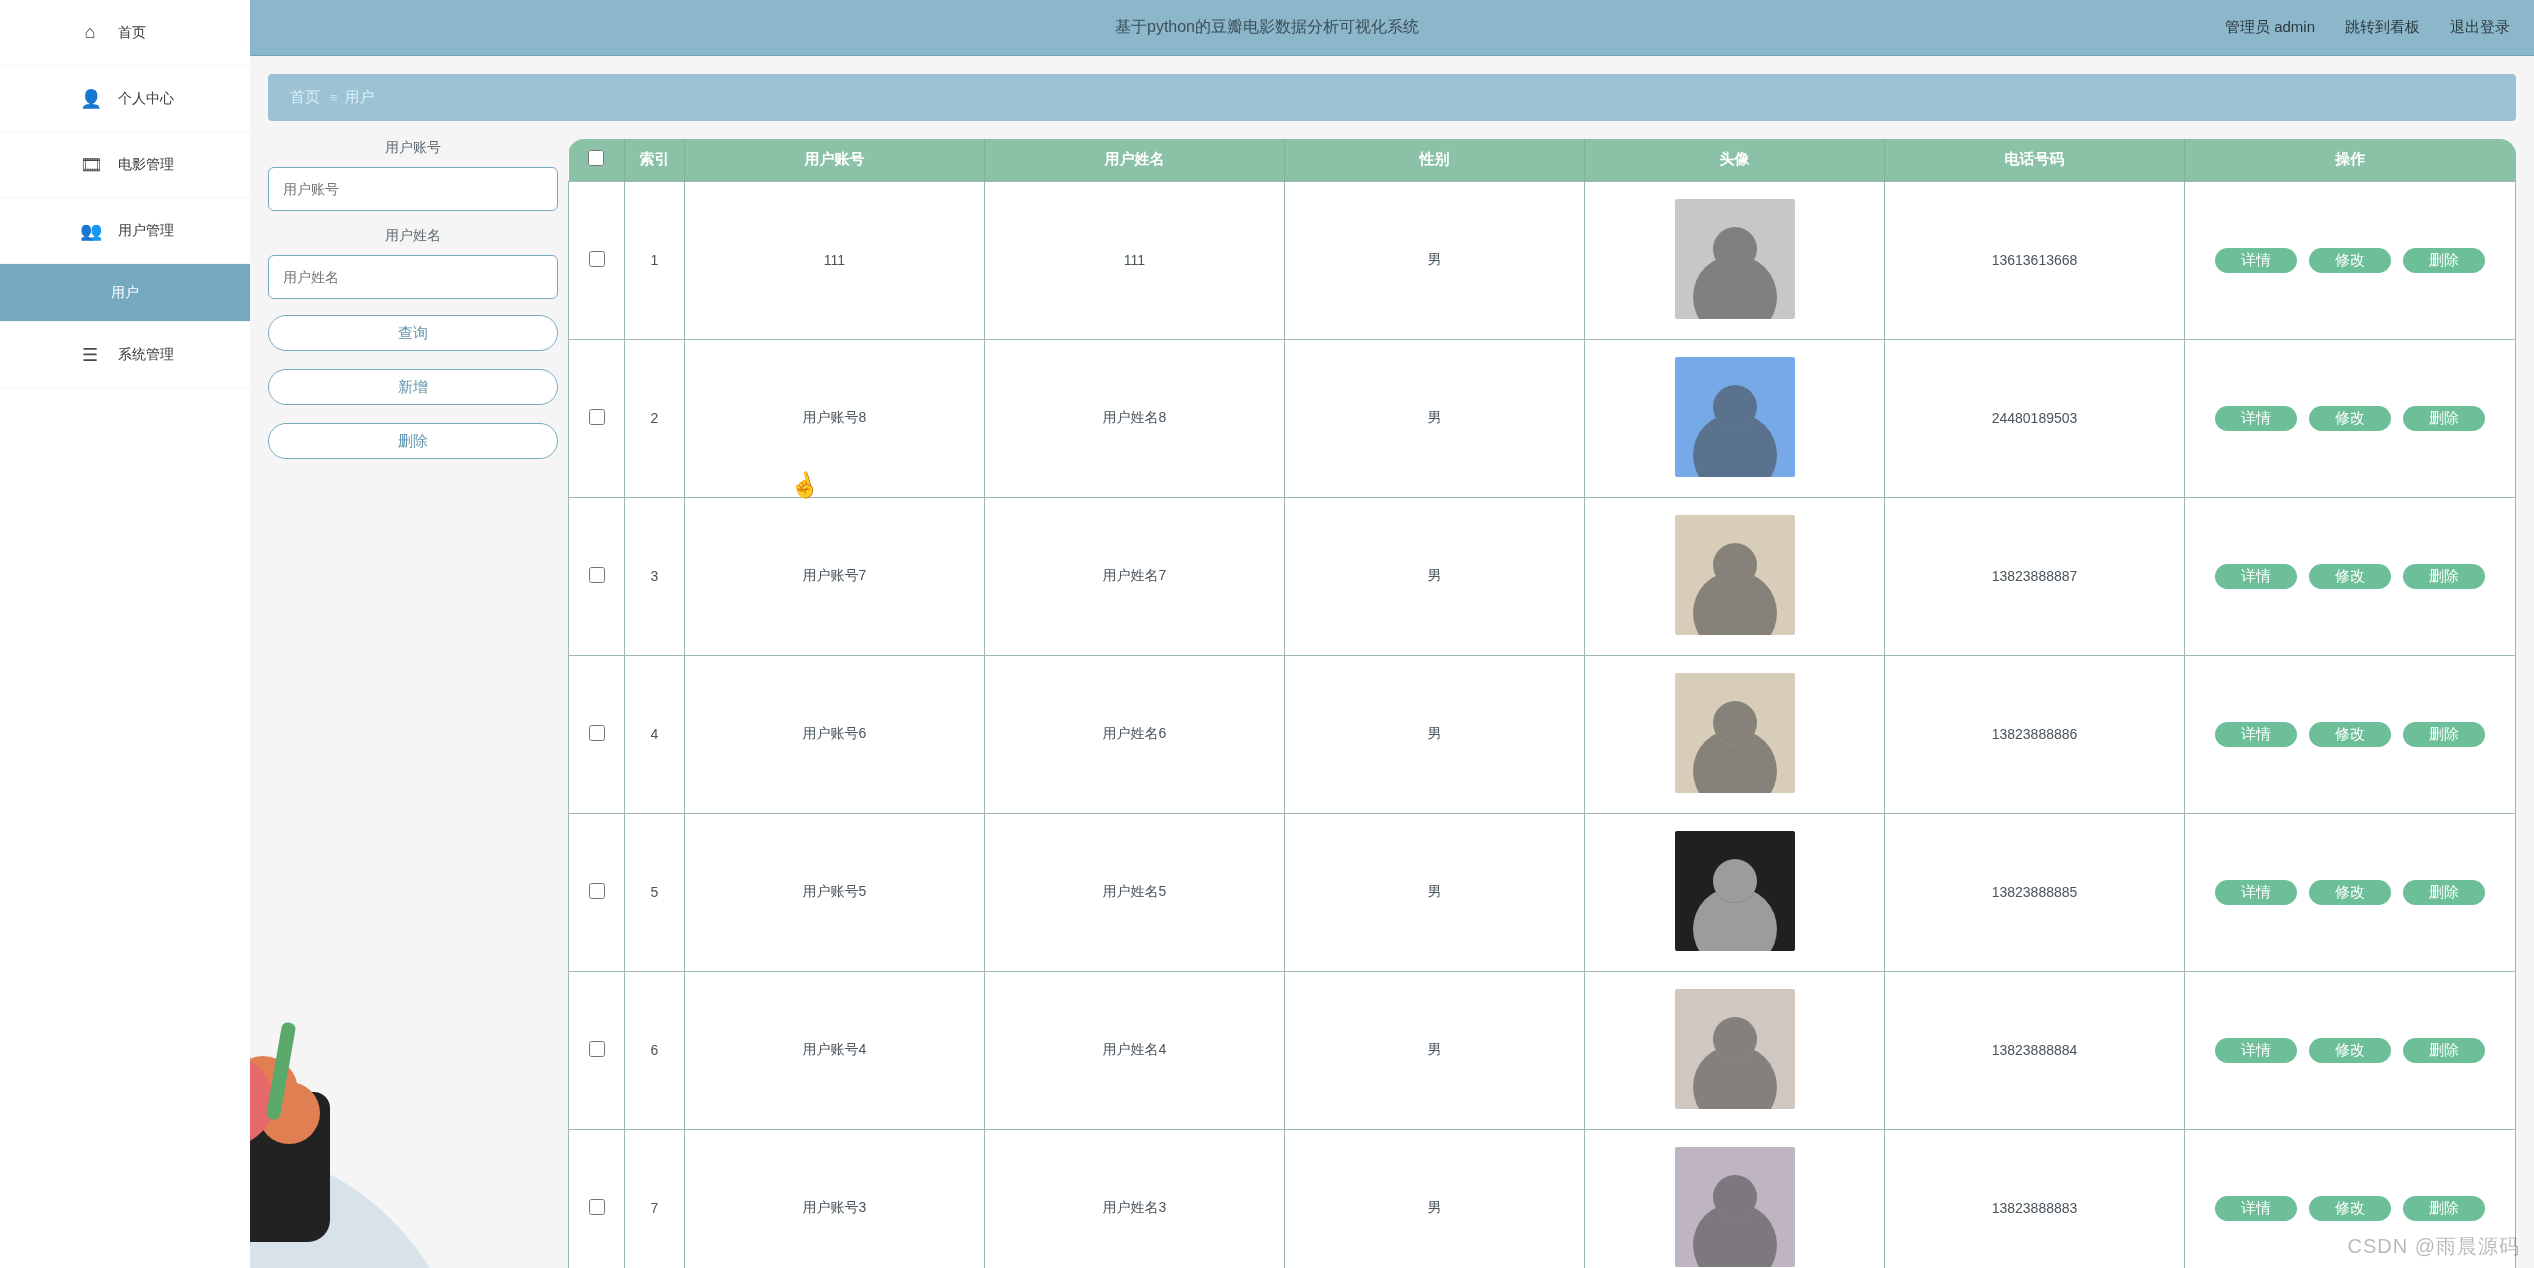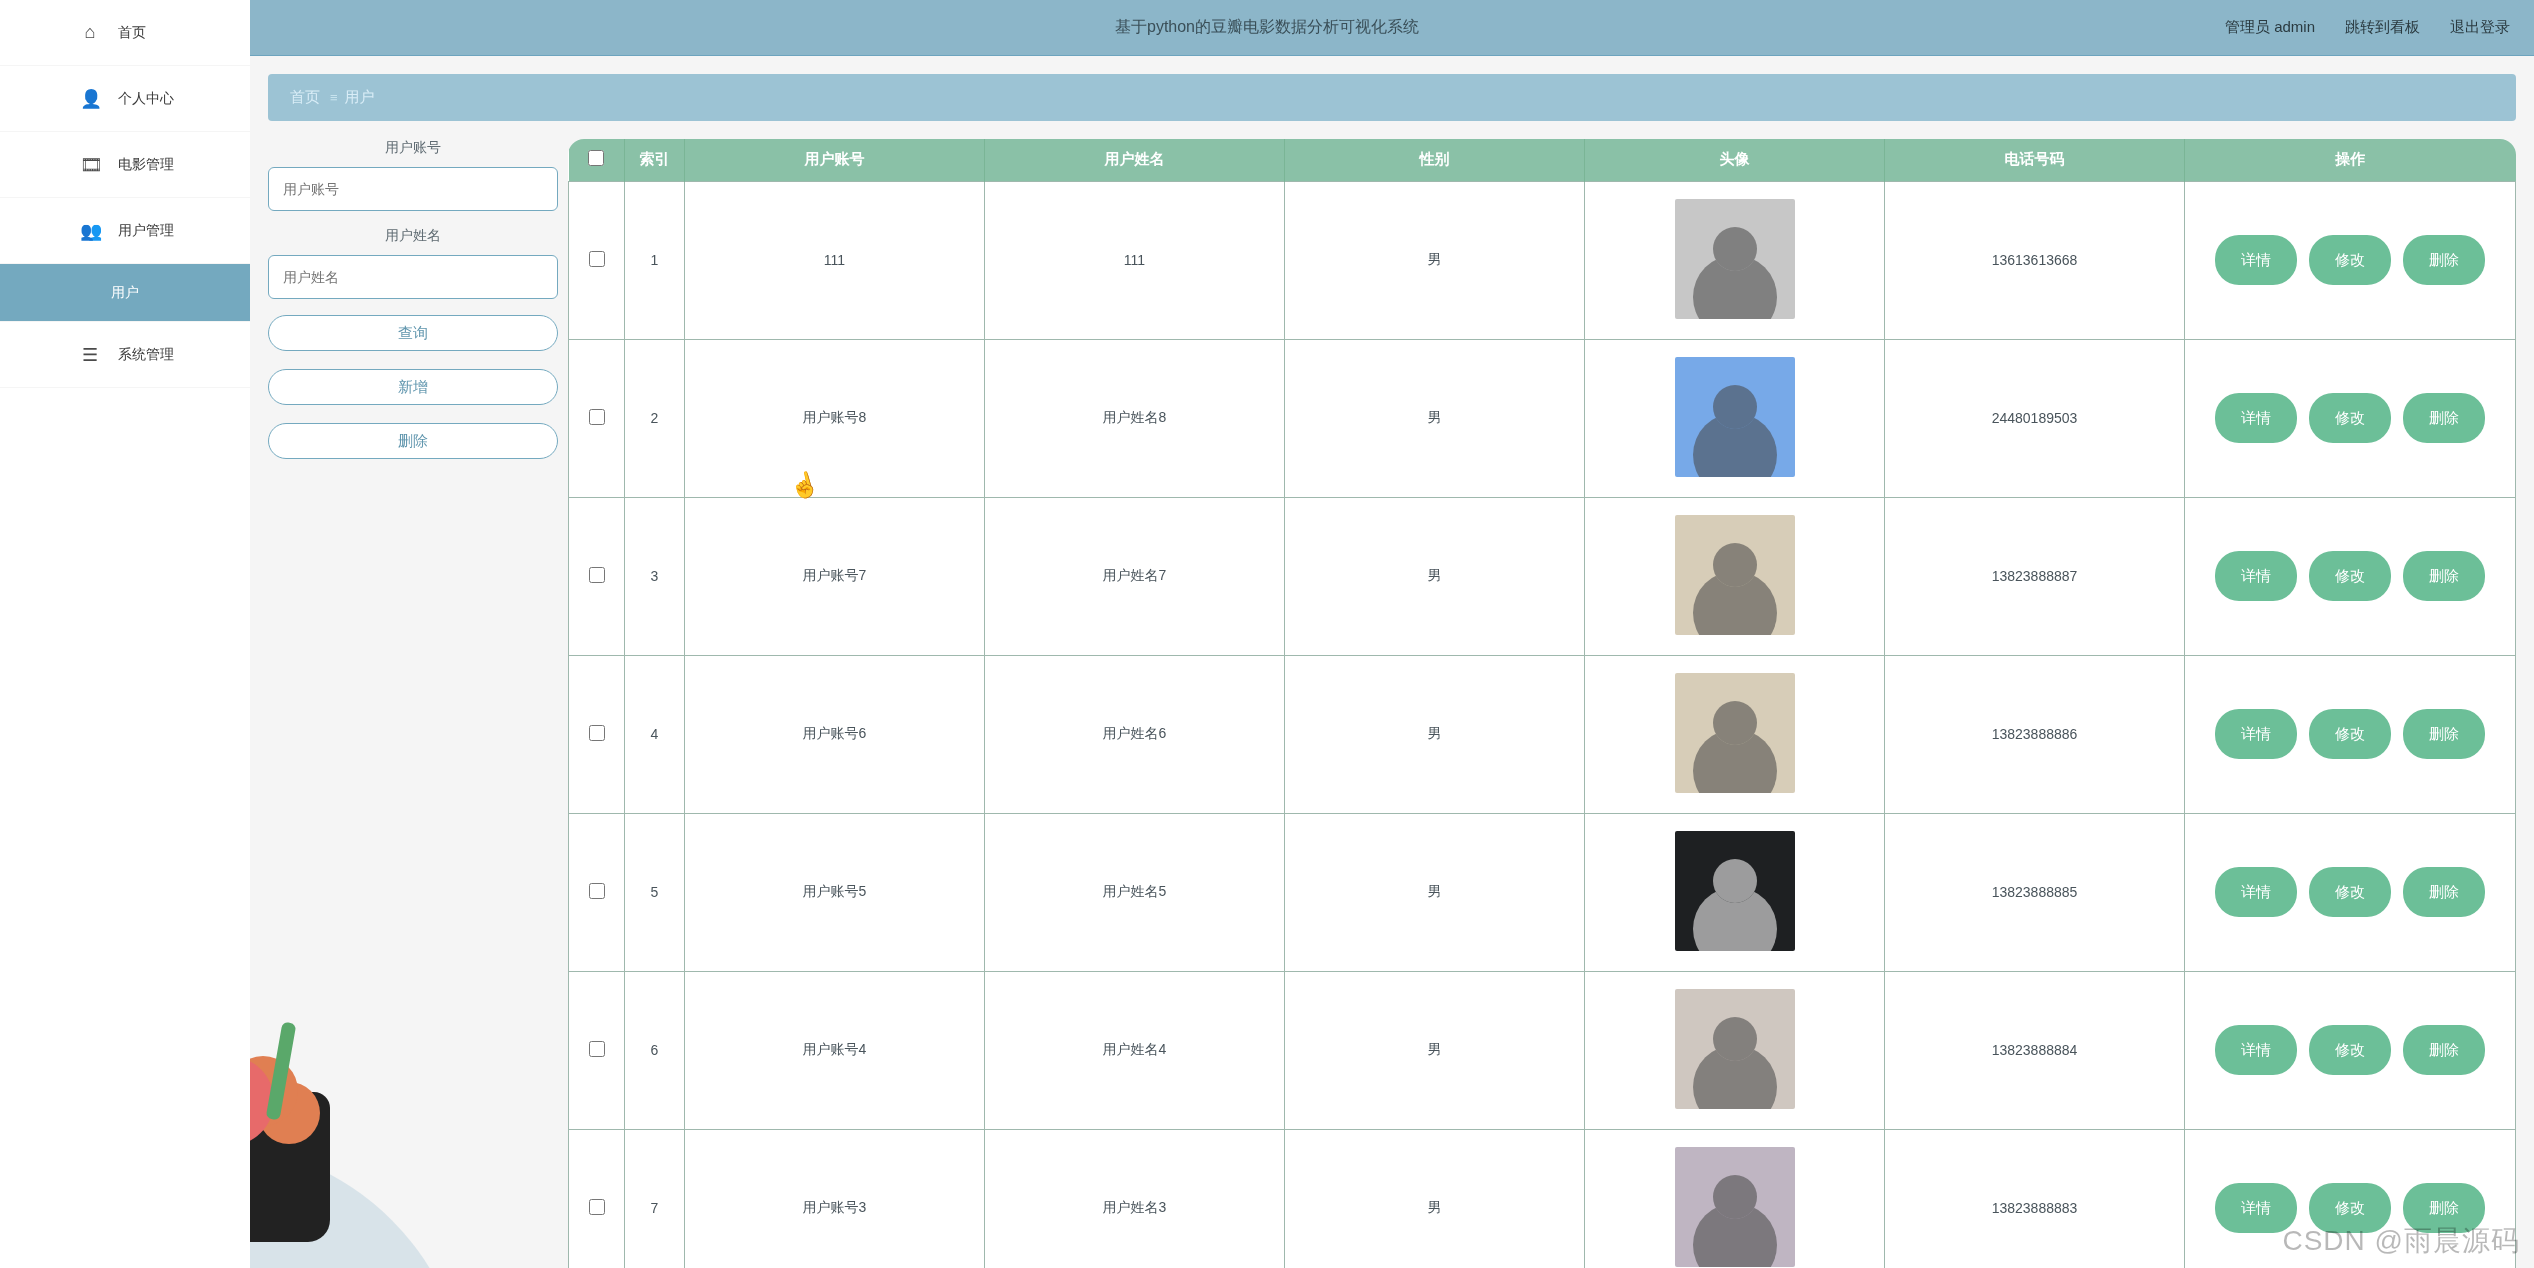--- a/index.html
+++ b/index.html
@@ -204,32 +204,32 @@
   .avatar.a5{background:#1e2022;}
   .avatar.a5::after{background:rgba(210,210,210,.7); box-shadow:0 48px 0 20px rgba(210,210,210,.7);}
   .avatar.a6{background:#cfc7c0;} 
   .avatar.a7{background:#bfb5c2;} 
 
   .op-btn{
     display:inline-block;
     background:#6cbf98;
     color:#fff;
     border:none;
-    height:50px;
+    height:25px;
     padding:0 26px;
     border-radius:24px;
     font-size:15px;
     margin:0 6px;
     cursor:pointer;
   }
 
   
   .wm{
     position:fixed; right:14px; bottom:8px;
-    color:rgba(0,0,0,.28); font-size:28px; letter-spacing:1px;
+    color:rgba(0,0,0,.28); font-size:20px; letter-spacing:1px;
     pointer-events:none;
   }
 
   
   .fake-cursor{
     position:absolute; left:540px; top:416px; font-size:24px; pointer-events:none;
     transform:rotate(-15deg);
   }
 </style>
 </head>

